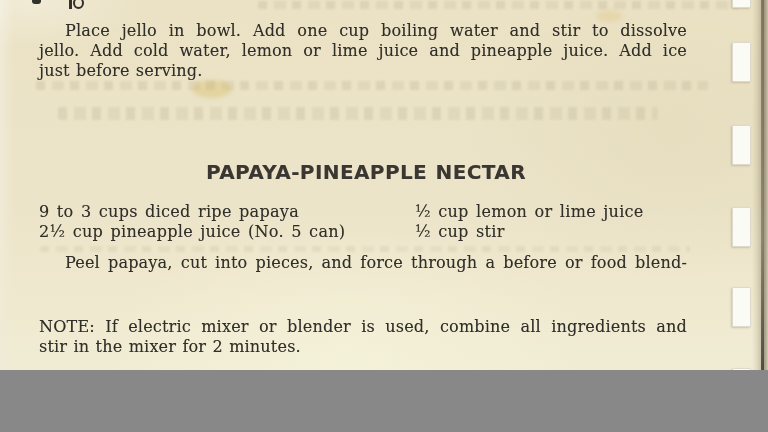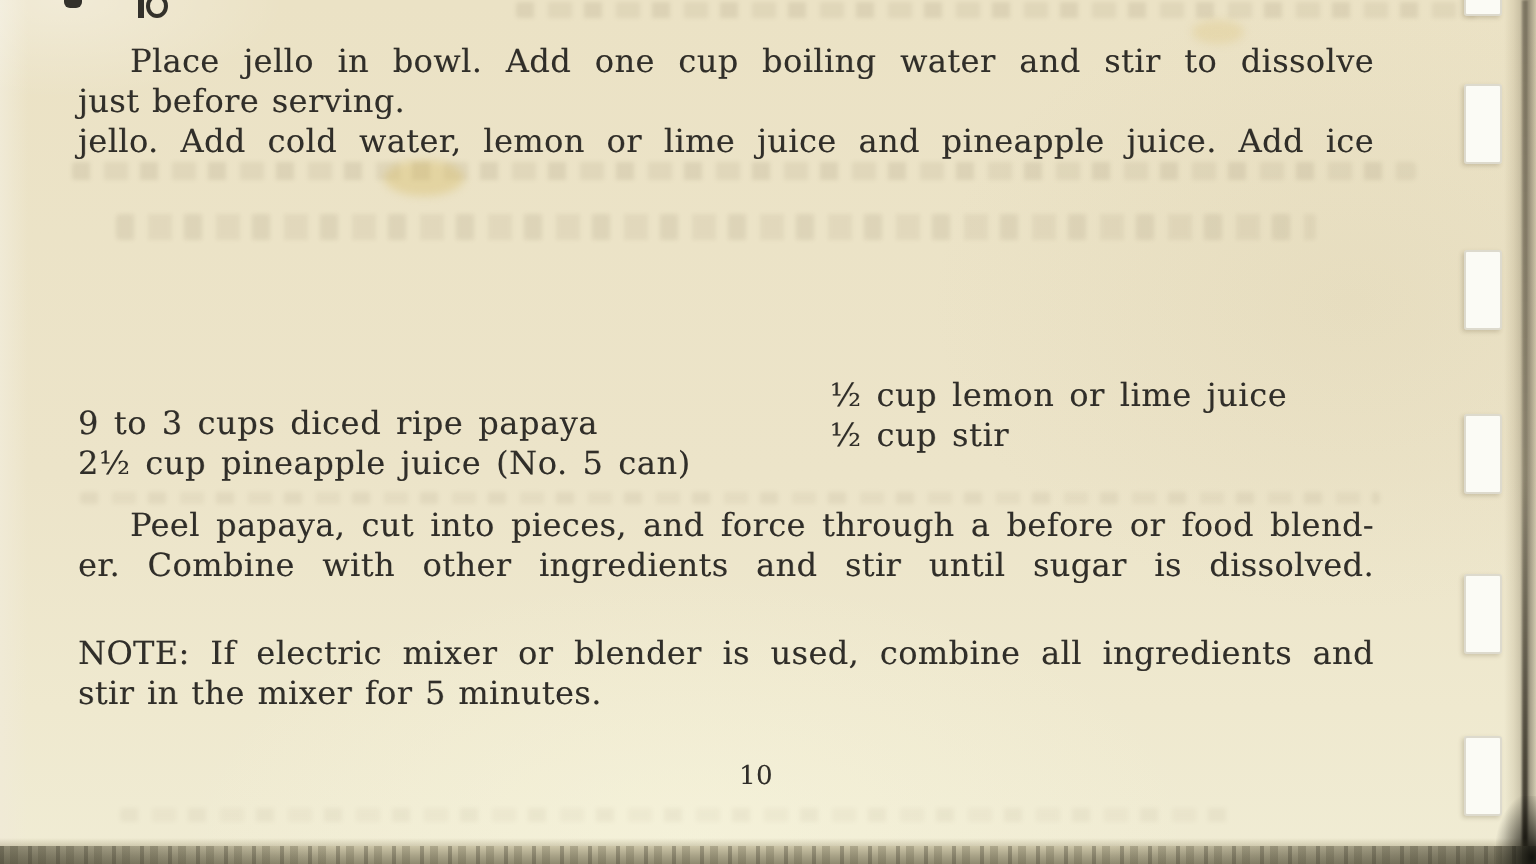--- a/index.html
+++ b/index.html
@@ -1,17 +1,17 @@
 <!DOCTYPE html>
 <html><head>
 <meta charset="utf-8">
 <style>
   html,body { margin:0; padding:0; background:#888; }
   #page {
-    position:relative; width:768px; height:432px; overflow:hidden;
+    position:relative; width:768px; height:370px; overflow:hidden;
     background:
       radial-gradient(ellipse 160px 70px at 4% 0%, rgba(255,255,255,.30), rgba(255,255,255,0) 70%),
       radial-gradient(ellipse 340px 180px at 45% 98%, rgba(248,246,222,.55), rgba(248,246,222,0) 75%),
       radial-gradient(ellipse 300px 220px at 88% 35%, rgba(205,190,150,.16), rgba(205,190,150,0) 70%),
       linear-gradient(90deg, #f0ead6 0px, rgba(240,234,214,0) 14px),
       linear-gradient(180deg, #ebe2c5 0%, #ece4c9 55%, #efe9cf 82%, #f0ecd4 100%);
     font-family:"DejaVu Serif","Liberation Serif",serif;
     color:#302e29;
   }
   .txt {
@@ -82,42 +82,42 @@
   <div class="ghost" style="left:36px;  top:81px; width:672px; height:9px;"></div>
   <div class="ghost" style="left:58px;  top:107px; width:600px; height:13px; opacity:.45;"></div>
   <div class="ghost" style="left:40px;  top:246px; width:650px; height:6px; opacity:.35;"></div>
   <div class="ghost" style="left:60px;  top:404px; width:560px; height:7px; opacity:.25;"></div>
 
   <div class="stain" style="left:192px; top:80px; width:40px; height:18px; background:rgba(212,184,92,.35);"></div>
   <div class="stain" style="left:596px; top:10px; width:26px; height:12px; background:rgba(212,184,92,.22);"></div>
 
   <div class="txt" style="left:39px; top:21px; width:648px;">
     <div class="ln jl ind">Place jello in bowl. Add one cup boiling water and stir to dissolve</div>
+    <div class="ln jl">jello. Add cold water, lemon or lime juice and pineapple juice. Add ice</div>
     <div class="ln">just before serving.</div>
-    <div class="ln jl">jello. Add cold water, lemon or lime juice and pineapple juice. Add ice</div>
   </div>
 
+  <div class="txt title" style="left:0; top:160px; width:732px; text-align:center;">PAPAYA-PINEAPPLE NECTAR</div>
 
   <div class="txt" style="left:39px; top:202px; width:370px; word-spacing:2px; letter-spacing:.3px;">
     <div class="ln">9 to 3 cups diced ripe papaya</div>
     <div class="ln">2½ cup pineapple juice (No. 5 can)</div>
   </div>
-  <div class="txt" style="left:415px; top:188px; width:300px; word-spacing:2px; letter-spacing:.3px;">
+  <div class="txt" style="left:415px; top:202px; width:300px; word-spacing:2px; letter-spacing:.3px;">
     <div class="ln">½ cup lemon or lime juice</div>
     <div class="ln">½ cup stir</div>
   </div>
 
   <div class="txt" style="left:39px; top:253px; width:648px;">
     <div class="ln jl ind">Peel papaya, cut into pieces, and force through a before or food blend-</div>
-    <div class="ln jl">er. Combine with other ingredients and stir until sugar is dissolved.</div>
   </div>
 
   <div class="txt" style="left:39px; top:317px; width:648px;">
     <div class="ln jl">NOTE: If electric mixer or blender is used, combine all ingredients and</div>
-    <div class="ln">stir in the mixer for 5 minutes.</div>
+    <div class="ln">stir in the mixer for 2 minutes.</div>
   </div>
 
   <div class="txt" style="left:0; top:381px; width:756px; text-align:center; font-size:13px;">10</div>
 
   <div class="hole" style="top:-32px;"></div>
   <div class="hole" style="top:42px;"></div>
   <div class="hole" style="top:125px;"></div>
   <div class="hole" style="top:207px;"></div>
   <div class="hole" style="top:287px;"></div>
   <div class="hole" style="top:368px;"></div>

